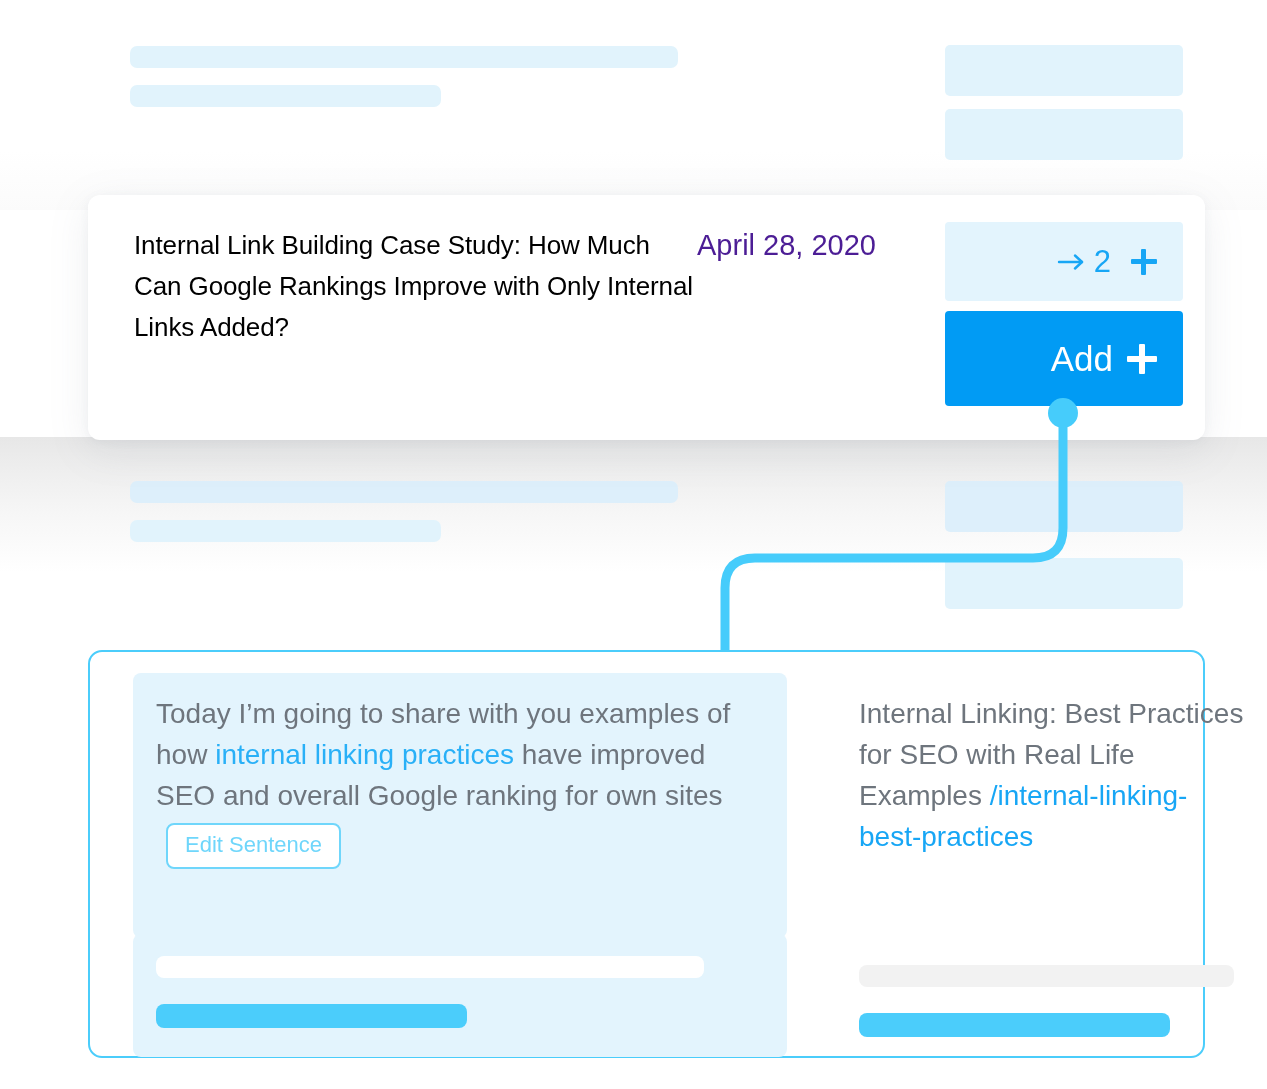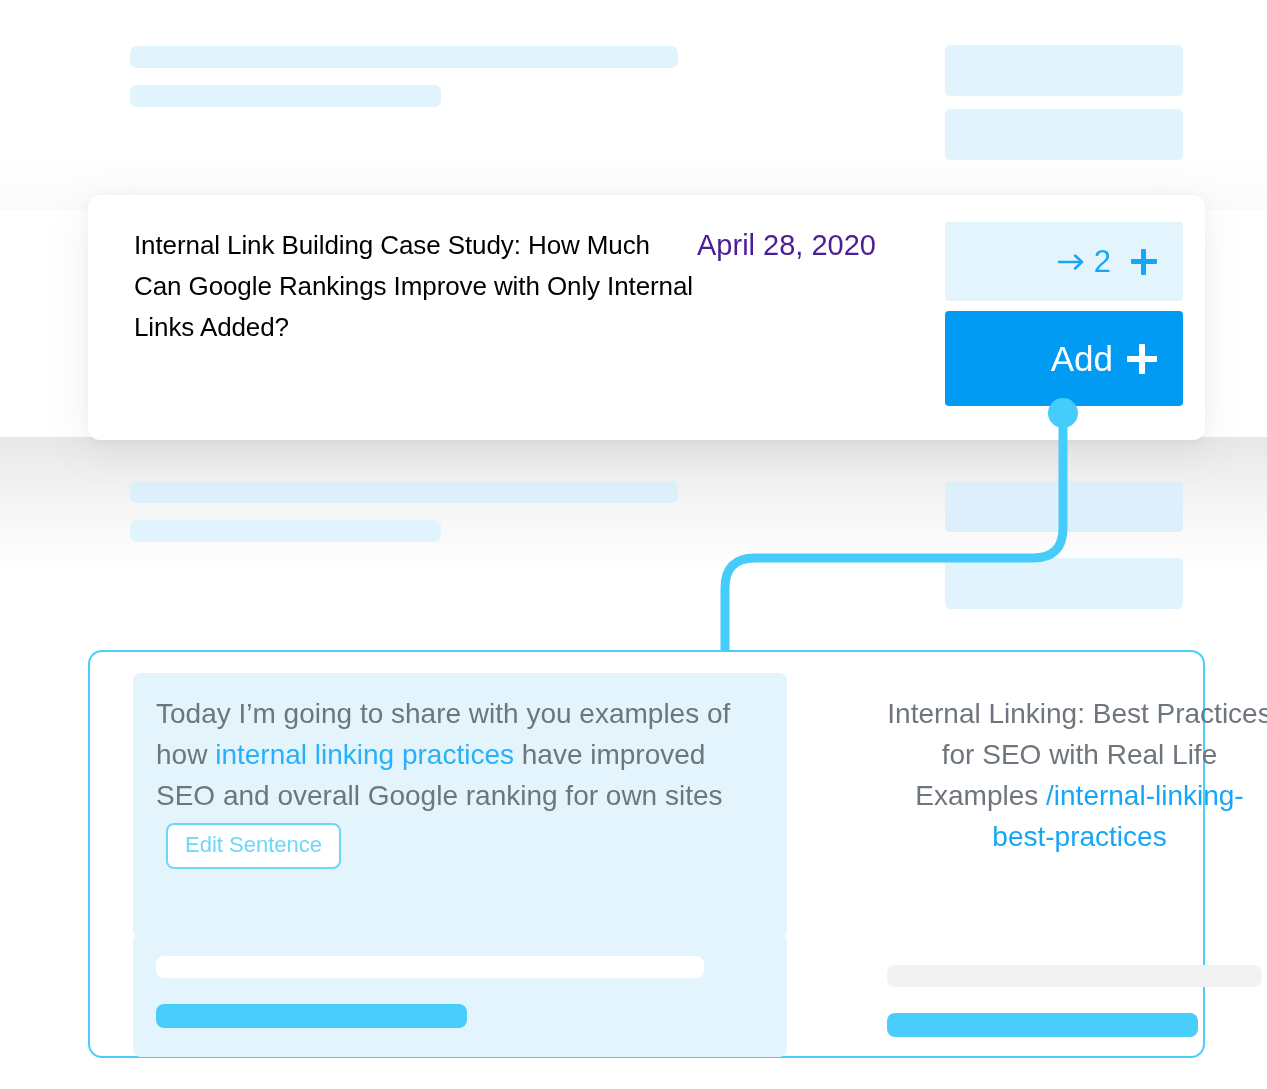--- a/index.html
+++ b/index.html
@@ -163,25 +163,24 @@
   .panel-col-left {
     position: absolute;
     left: 0;
     top: 0;
     width: 677px;
     height: 100%;
     margin-left: 20px;
   }
   .panel-col-right {
     position: absolute;
-    left: 707px;
+    left: 679px;
     top: 0;
     width: 390px;
     height: 100%;
-    text-align: center;
   }
 
   .sentence-card {
     position: absolute;
     left: 23px;
     top: 21px;
     width: 654px;
     height: 265px;
     background: #e3f4fd;
     border-radius: 8px;

